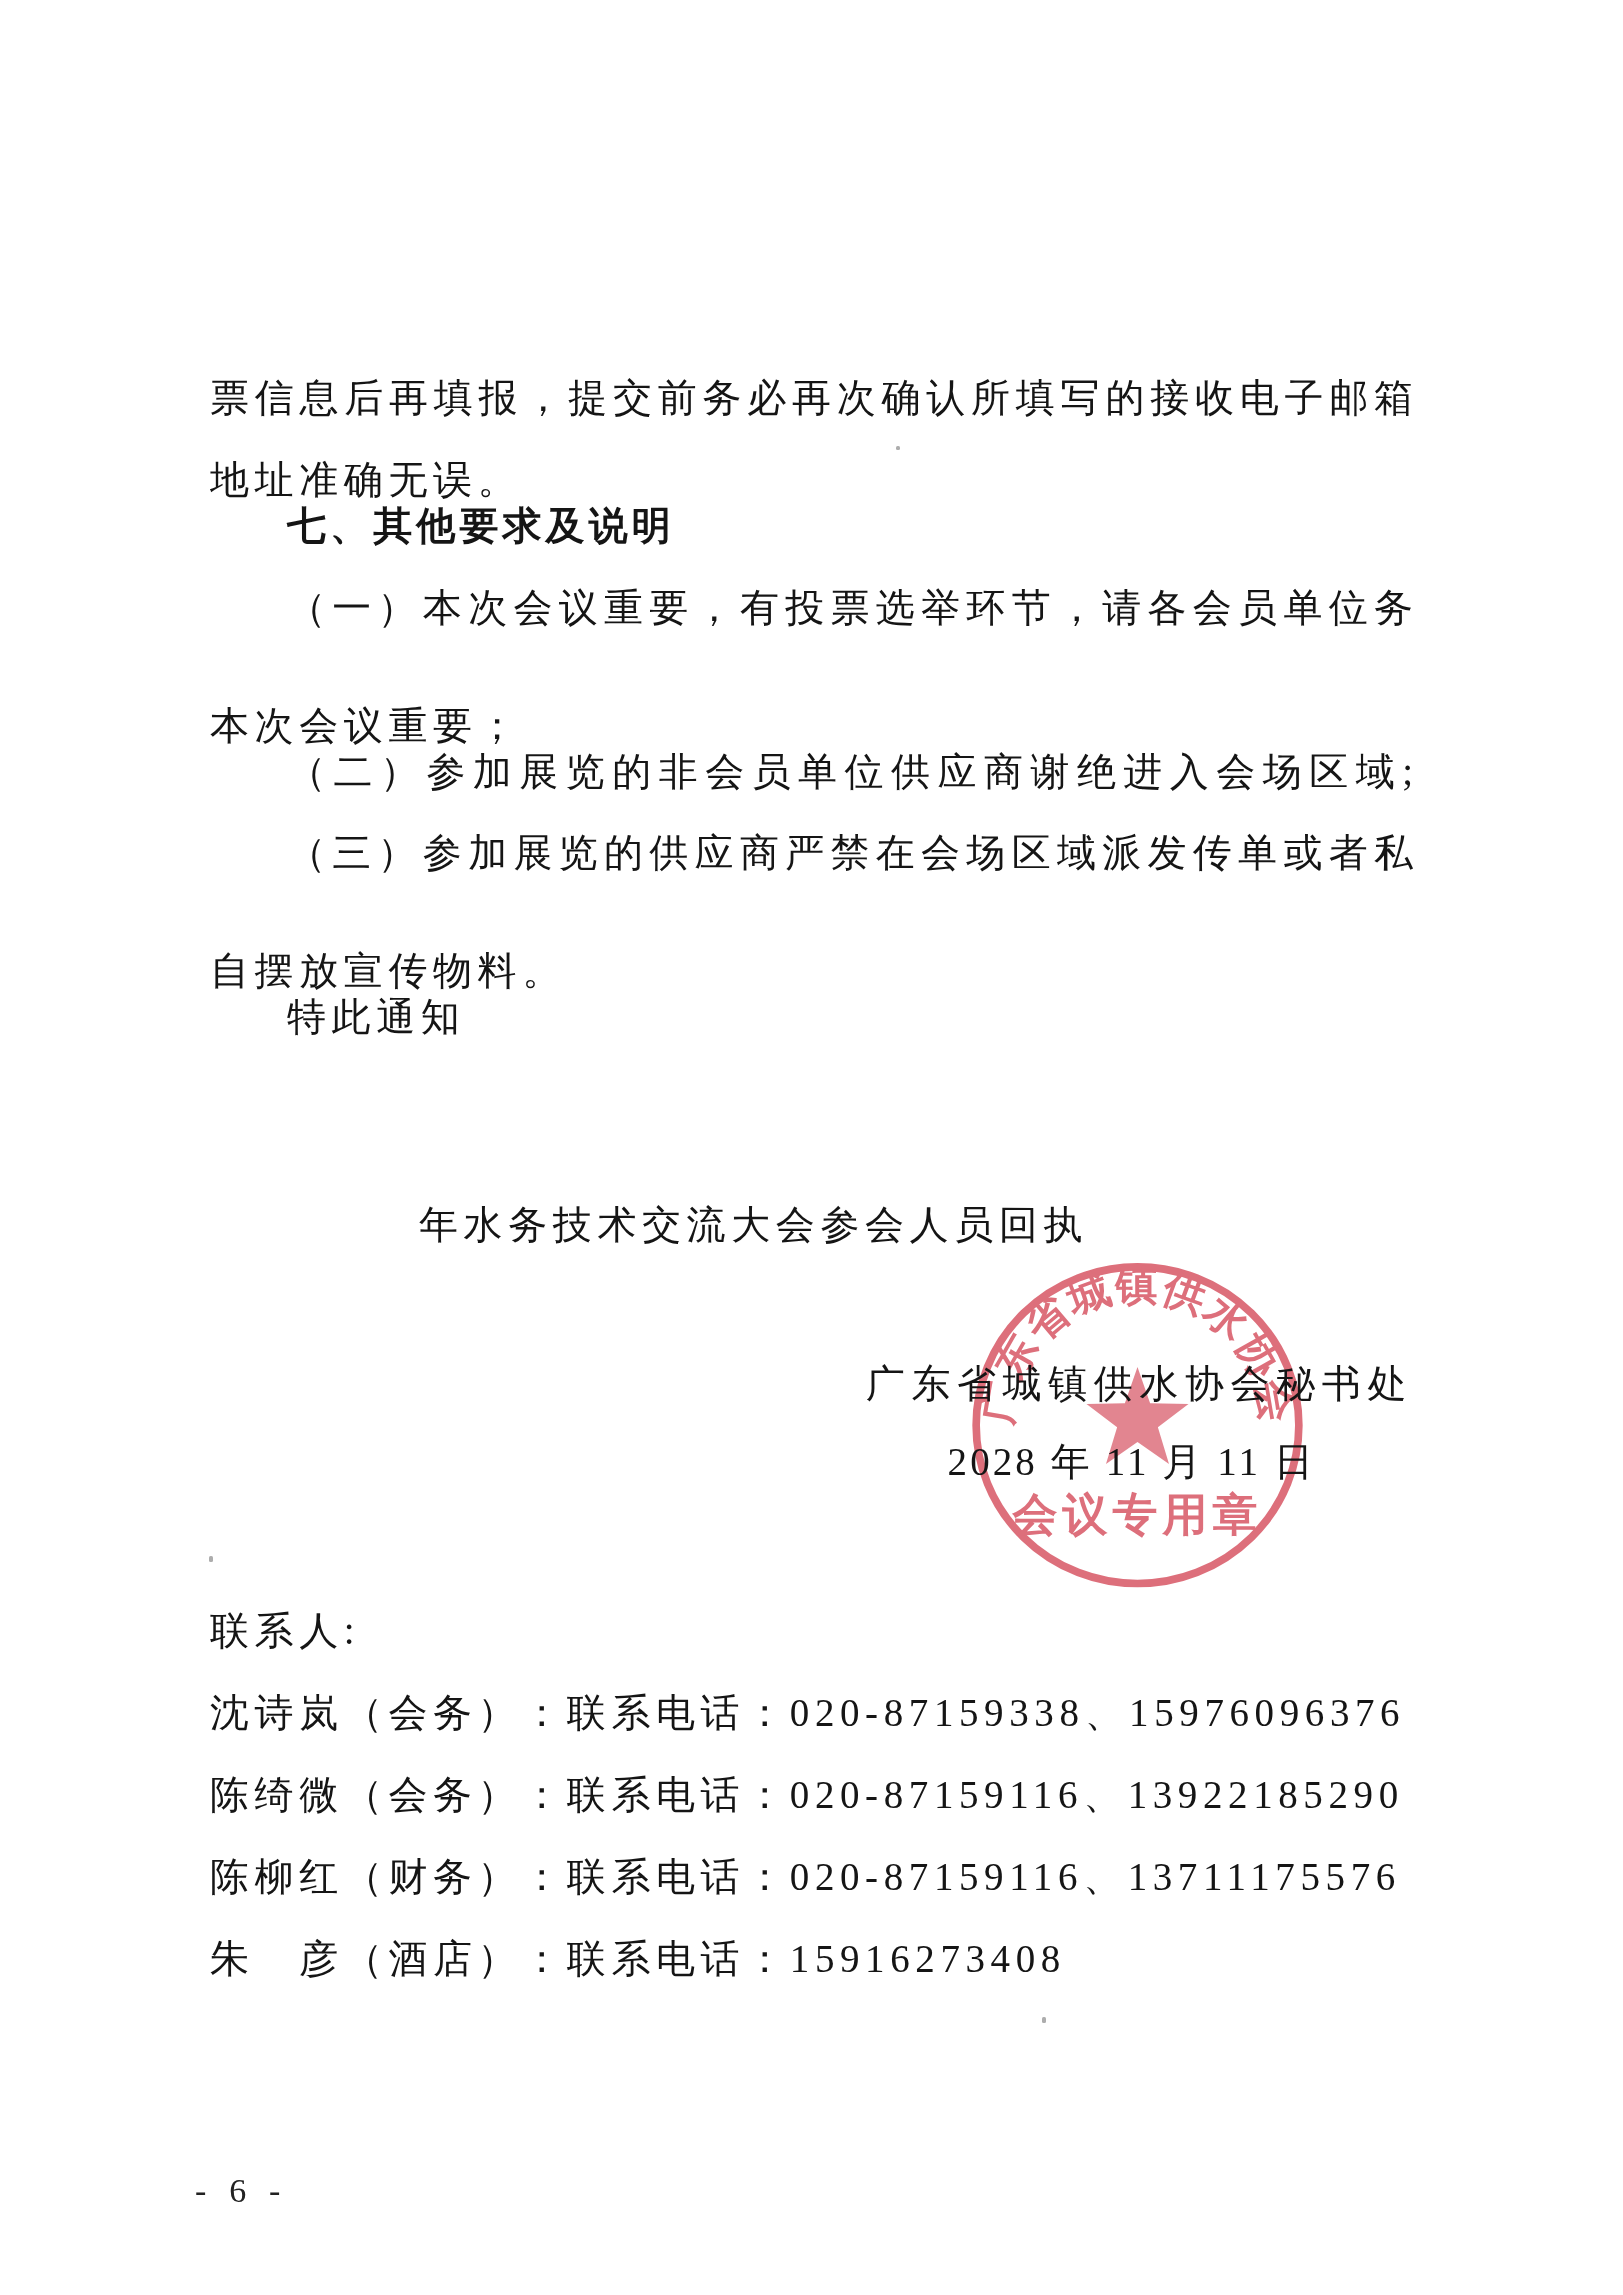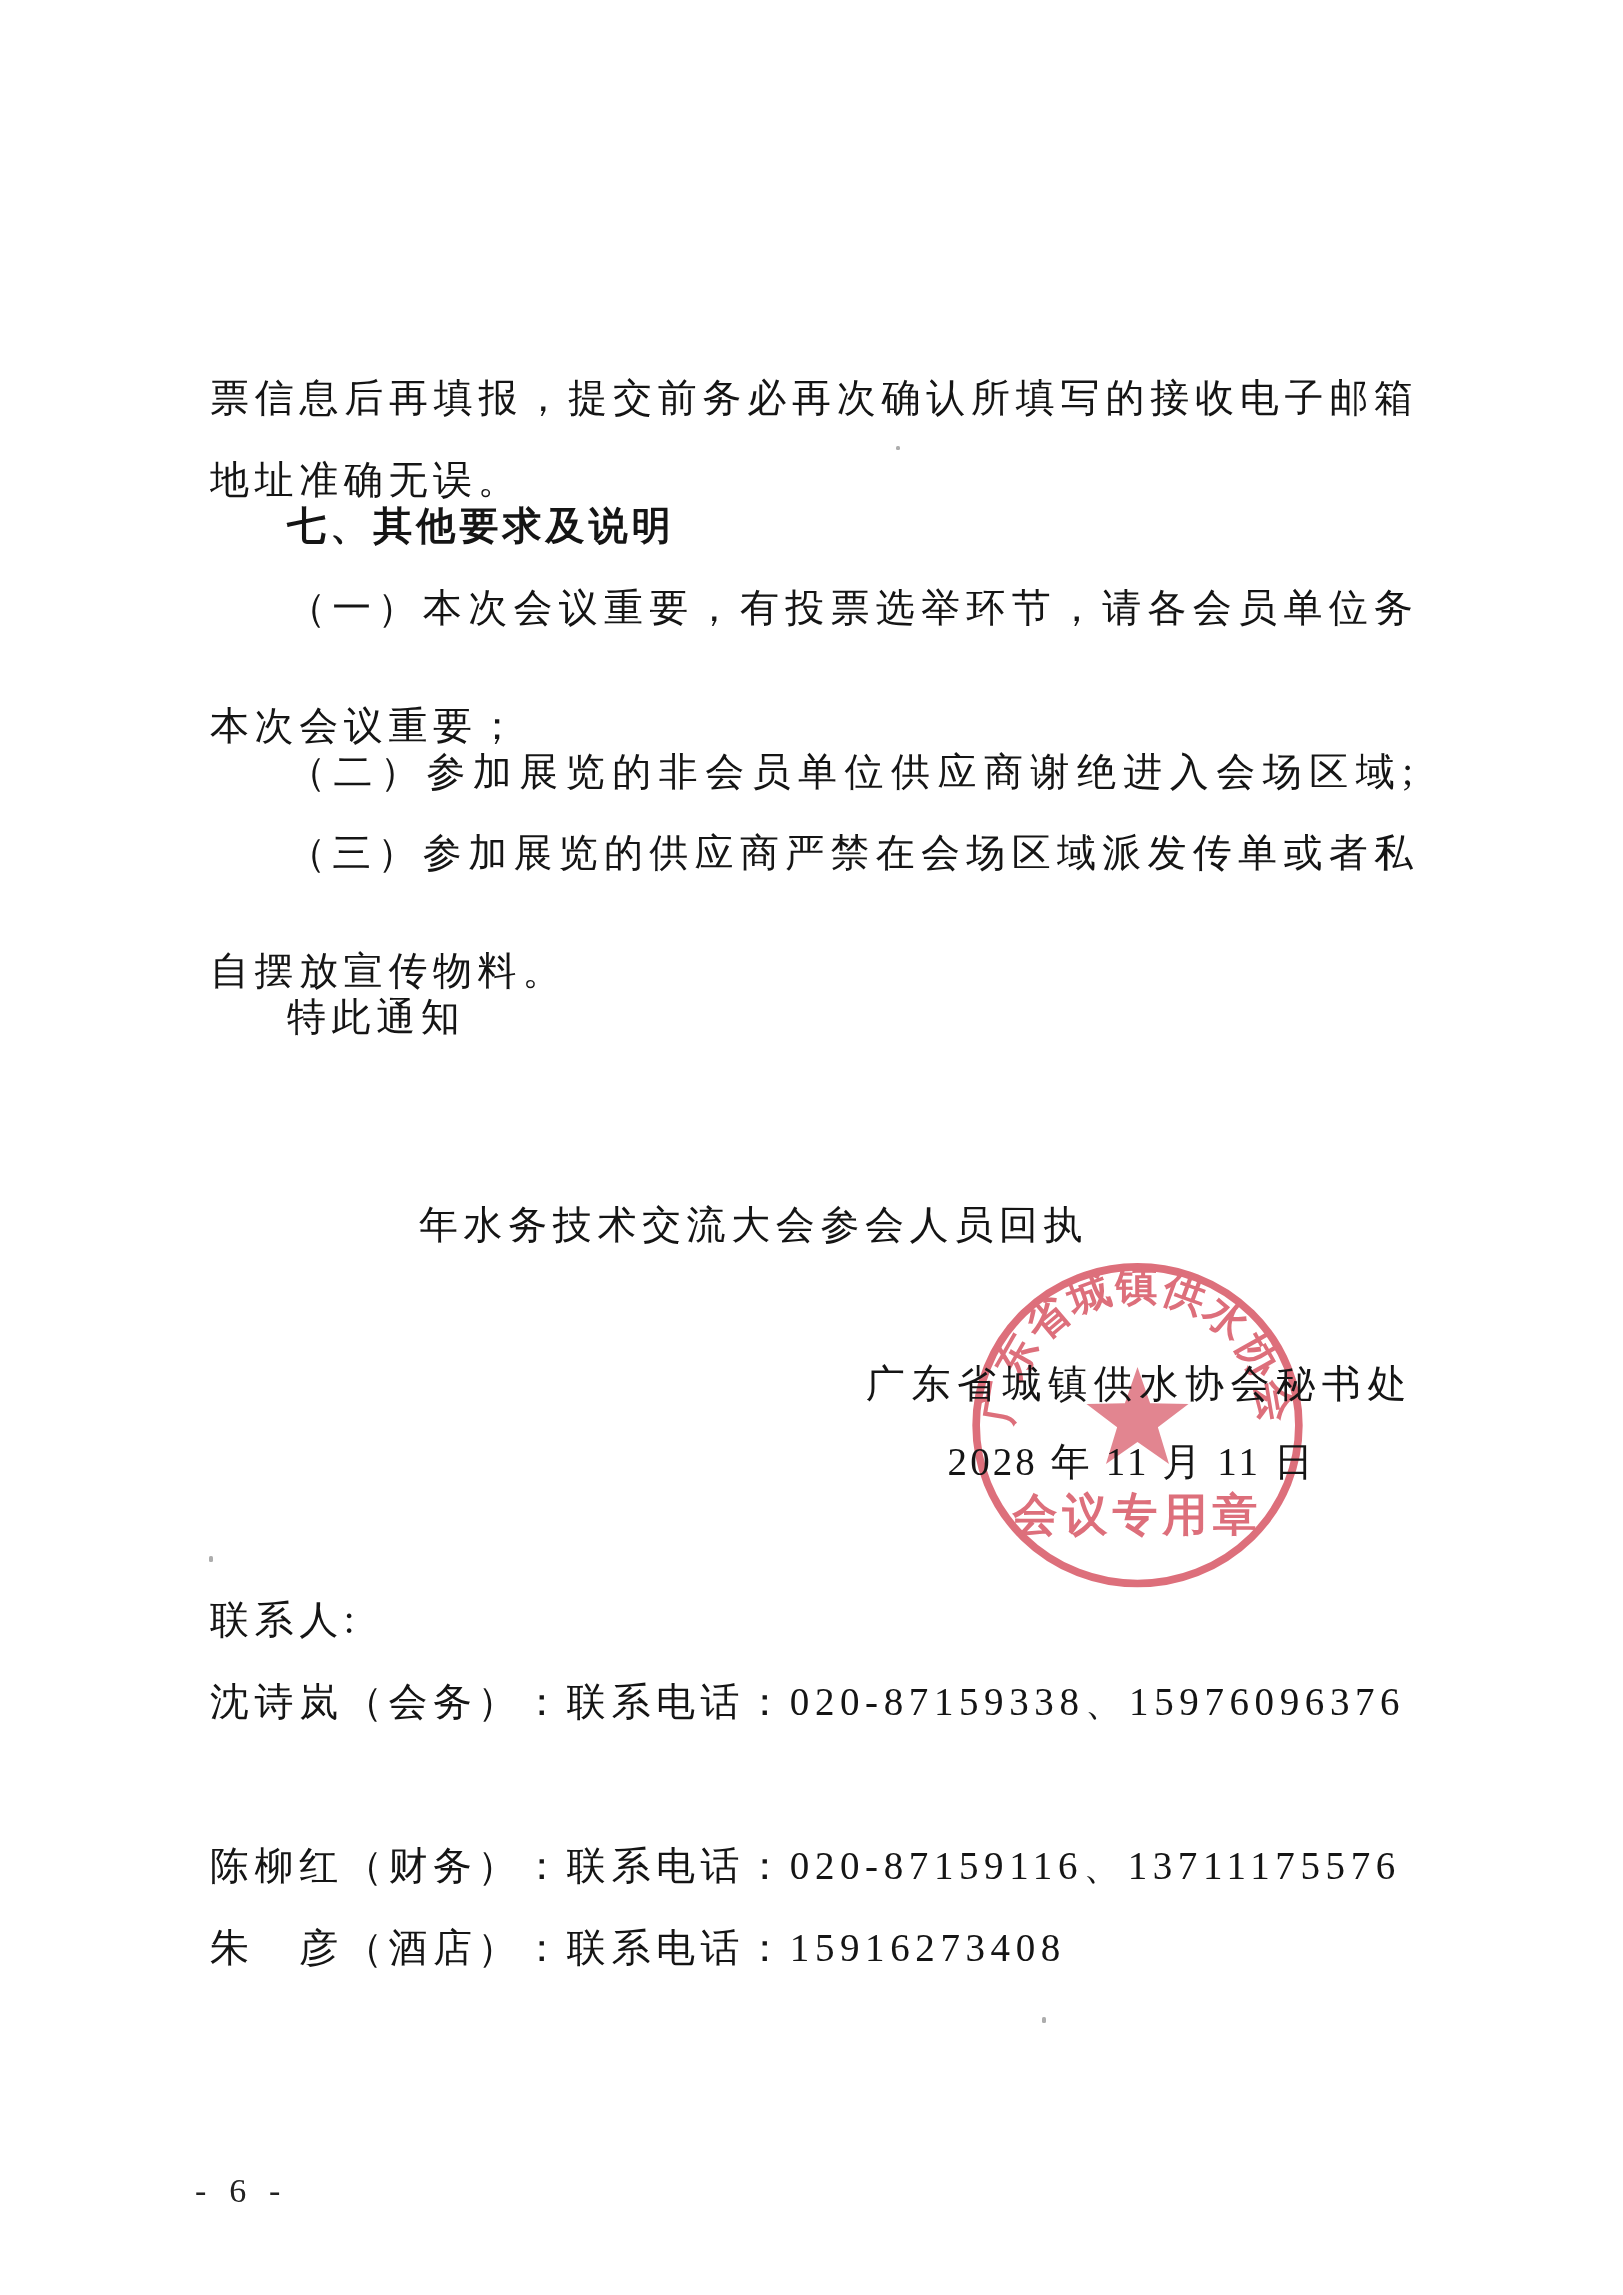--- a/index.html
+++ b/index.html
@@ -35,21 +35,21 @@
     letter-spacing: 4.1px;
   }
   .sig-org {
     right: 210px;
     letter-spacing: 6.6px;
   }
   .sig-date {
     right: 307px;
     letter-spacing: 3.1px;
   }
-  .contact { left: 210px; }
+  .contact { left: 210px; margin-top: 11px; }
   .page-num {
     position: absolute;
     left: 195px;
     top: 2172px;
     font-size: 34px;
     letter-spacing: 7.2px;
     color: #222;
   }
   .seal {
     position: absolute;
@@ -105,20 +105,21 @@
 
     <div class="line indent" style="top:991px">特此通知</div>
 
     <div class="line hang" style="top:1199px">年水务技术交流大会参会人员回执</div>
 
     <div class="line sig-org" style="top:1358px">广东省城镇供水协会秘书处</div>
     <div class="line sig-date" style="top:1436px">2028 年 11 月 11 日</div>
 
     <div class="line contact" style="top:1594px">联系人:</div>
     <div class="line contact" style="top:1676px">沈诗岚（会务）：联系电话：020-87159338、15976096376</div>
+    <div class="line contact" style="top:1758px">陈绮微（会务）：联系电话：020-87159116、13922185290</div>
     <div class="line contact" style="top:1840px">陈柳红（财务）：联系电话：020-87159116、13711175576</div>
     <div class="line contact" style="top:1922px">朱　彦（酒店）：联系电话：15916273408</div>
 
     <div class="page-num">- 6 -</div>
 
     <div class="speck" style="left:896px; top:446px; height:4.1px;"></div>
     <div class="speck" style="left:209px; top:1556px;"></div>
     <div class="speck" style="left:1042px; top:2017px;"></div>
   </div>
 

